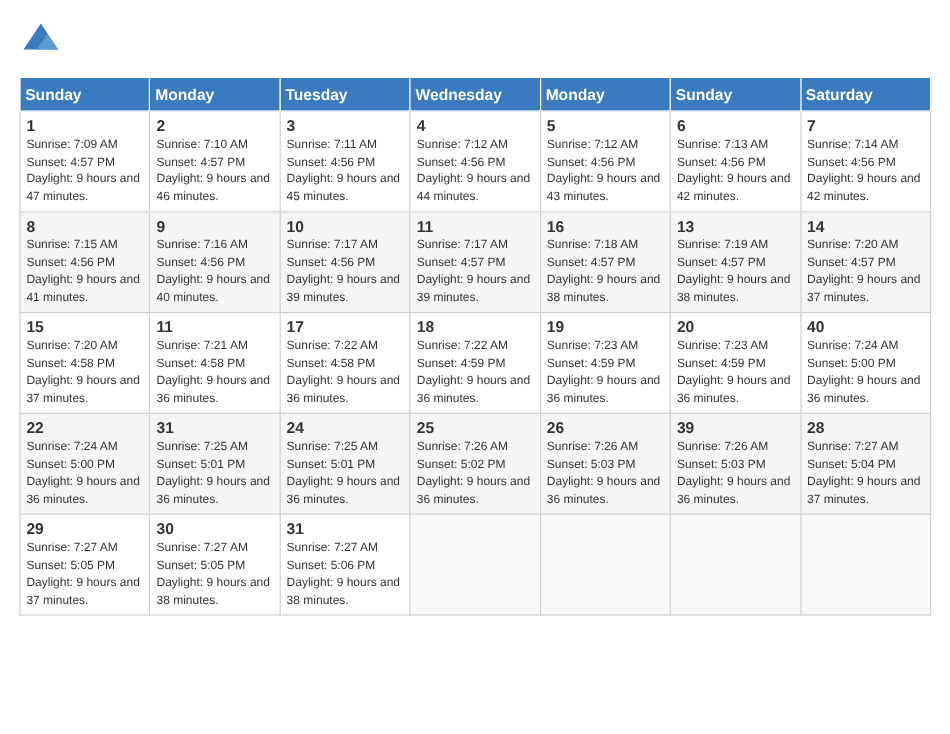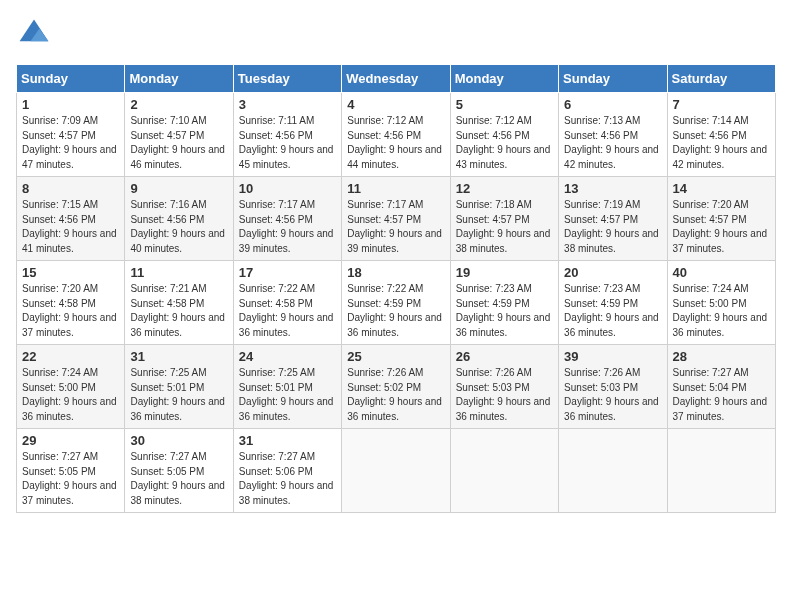--- a/index.html
+++ b/index.html
@@ -205,21 +205,21 @@
       </td>
         <td>
         <span class="day-num">11</span>
         <div class="day-info">
           Sunrise: 7:17 AM<br>
           Sunset: 4:57 PM<br>
           Daylight: 9 hours and 39 minutes.
         </div>
       </td>
         <td>
-        <span class="day-num">12</span>
+        <span class="day-num">16</span>
         <div class="day-info">
           Sunrise: 7:18 AM<br>
           Sunset: 4:57 PM<br>
           Daylight: 9 hours and 38 minutes.
         </div>
       </td>
         <td>
         <span class="day-num">13</span>
         <div class="day-info">
           Sunrise: 7:19 AM<br>

